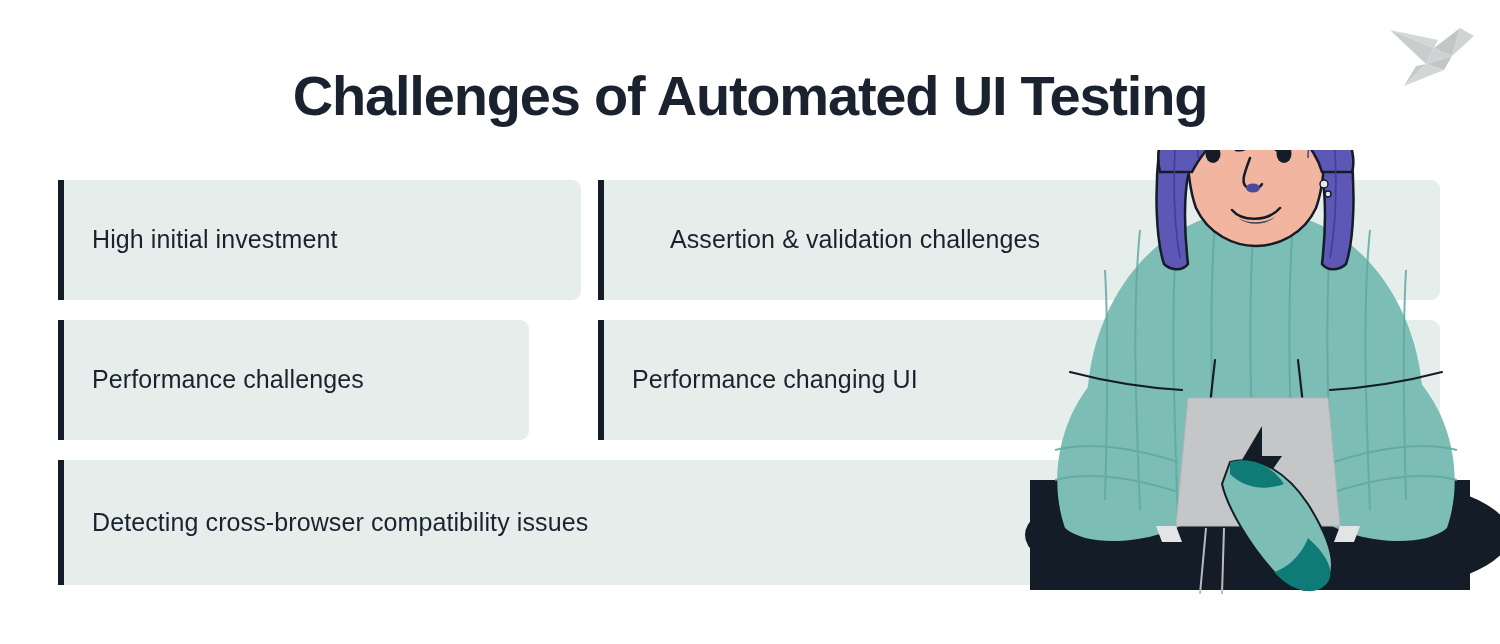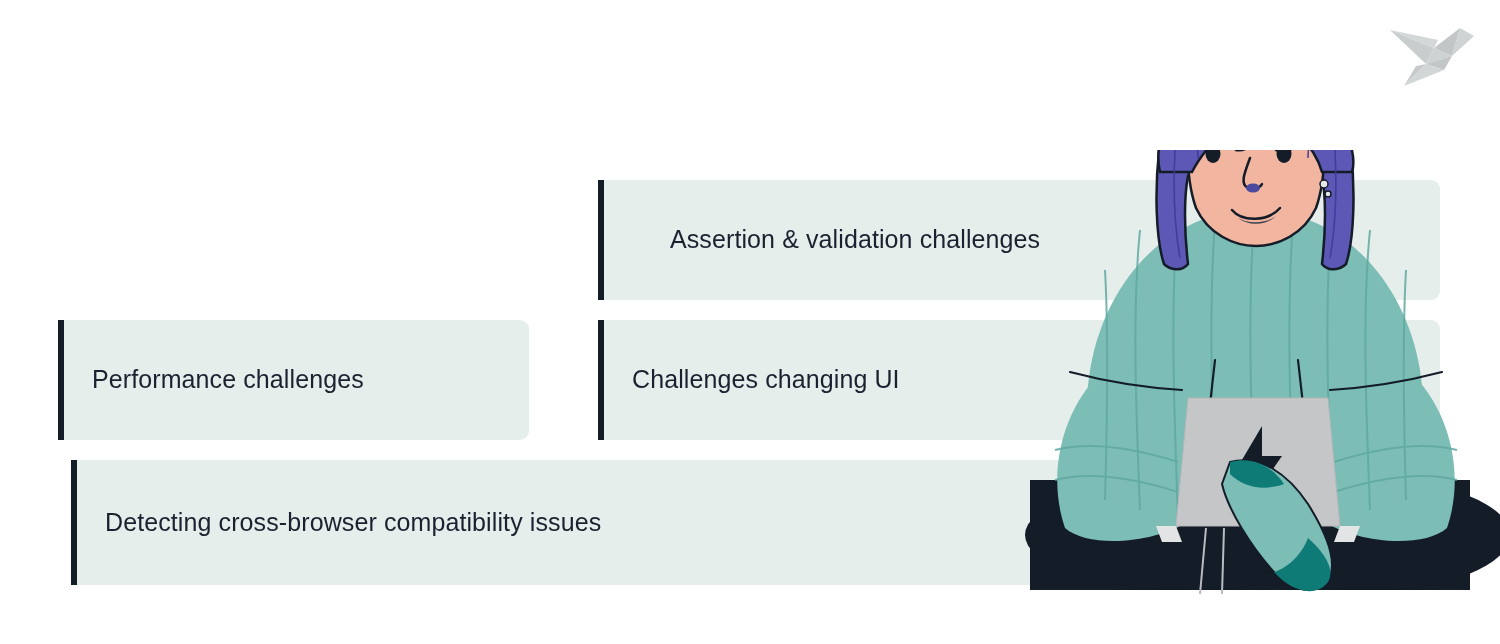--- a/index.html
+++ b/index.html
@@ -59,21 +59,21 @@
     color:#1a2230;
     letter-spacing:0.1px;
     line-height:1.1;
     white-space:nowrap;
   }
 
   .card.r1c1 { left:58px;  top:180px; width:523px; height:120px; }
   .card.r1c2 { left:598px; top:180px; width:842px; height:120px;padding-left:38px; }
   .card.r2c1 { left:58px;  top:320px; width:471px; height:120px; }
   .card.r2c2 { left:598px; top:320px; width:842px; height:120px; }
-  .card.r3c1 { left:58px;  top:460px; width:1382px; height:125px;margin-left:13px; }
+  .card.r3c1 { left:58px;  top:460px; width:1382px; height:125px; }
 
   
   .illustration {
     position:absolute;
     left:1010px; top:150px;
     width:490px; height:494px;
     pointer-events:none;
   }
 </style>
 </head>
@@ -89,37 +89,42 @@
         <polygon points="52,34 78,14 70,42" fill="#c2c6c7"></polygon>
         <polygon points="78,14 92,22 70,42" fill="#d0d3d4"></polygon>
         <polygon points="44,50 52,34 70,42" fill="#cfd2d3"></polygon>
         <polygon points="44,50 70,42 62,56" fill="#c2c6c7"></polygon>
         <polygon points="44,50 62,56 22,72" fill="#d3d6d7"></polygon>
         <polygon points="44,50 22,72 34,52" fill="#c7cacb"></polygon>
       </g>
     </svg>
   </div>
 
+  <h1 class="page-title">Challenges of Automated UI Testing</h1>
 
   <div class="cards">
 
+    <div class="card r1c1">
+      <span class="bar"></span>
+      <span class="label">High initial investment</span>
+    </div>
 
     <div class="card r1c2">
       <span class="bar"></span>
       <span class="label">Assertion &amp; validation challenges</span>
     </div>
 
     <div class="card r2c1">
       <span class="bar"></span>
       <span class="label">Performance challenges</span>
     </div>
 
     <div class="card r2c2">
       <span class="bar"></span>
-      <span class="label">Challenges changing UI</span>
+      <span class="label">Performance changing UI</span>
     </div>
 
     <div class="card r3c1">
       <span class="bar"></span>
       <span class="label">Detecting cross-browser compatibility issues</span>
     </div>
 
   </div>
 
   <div class="illustration">

